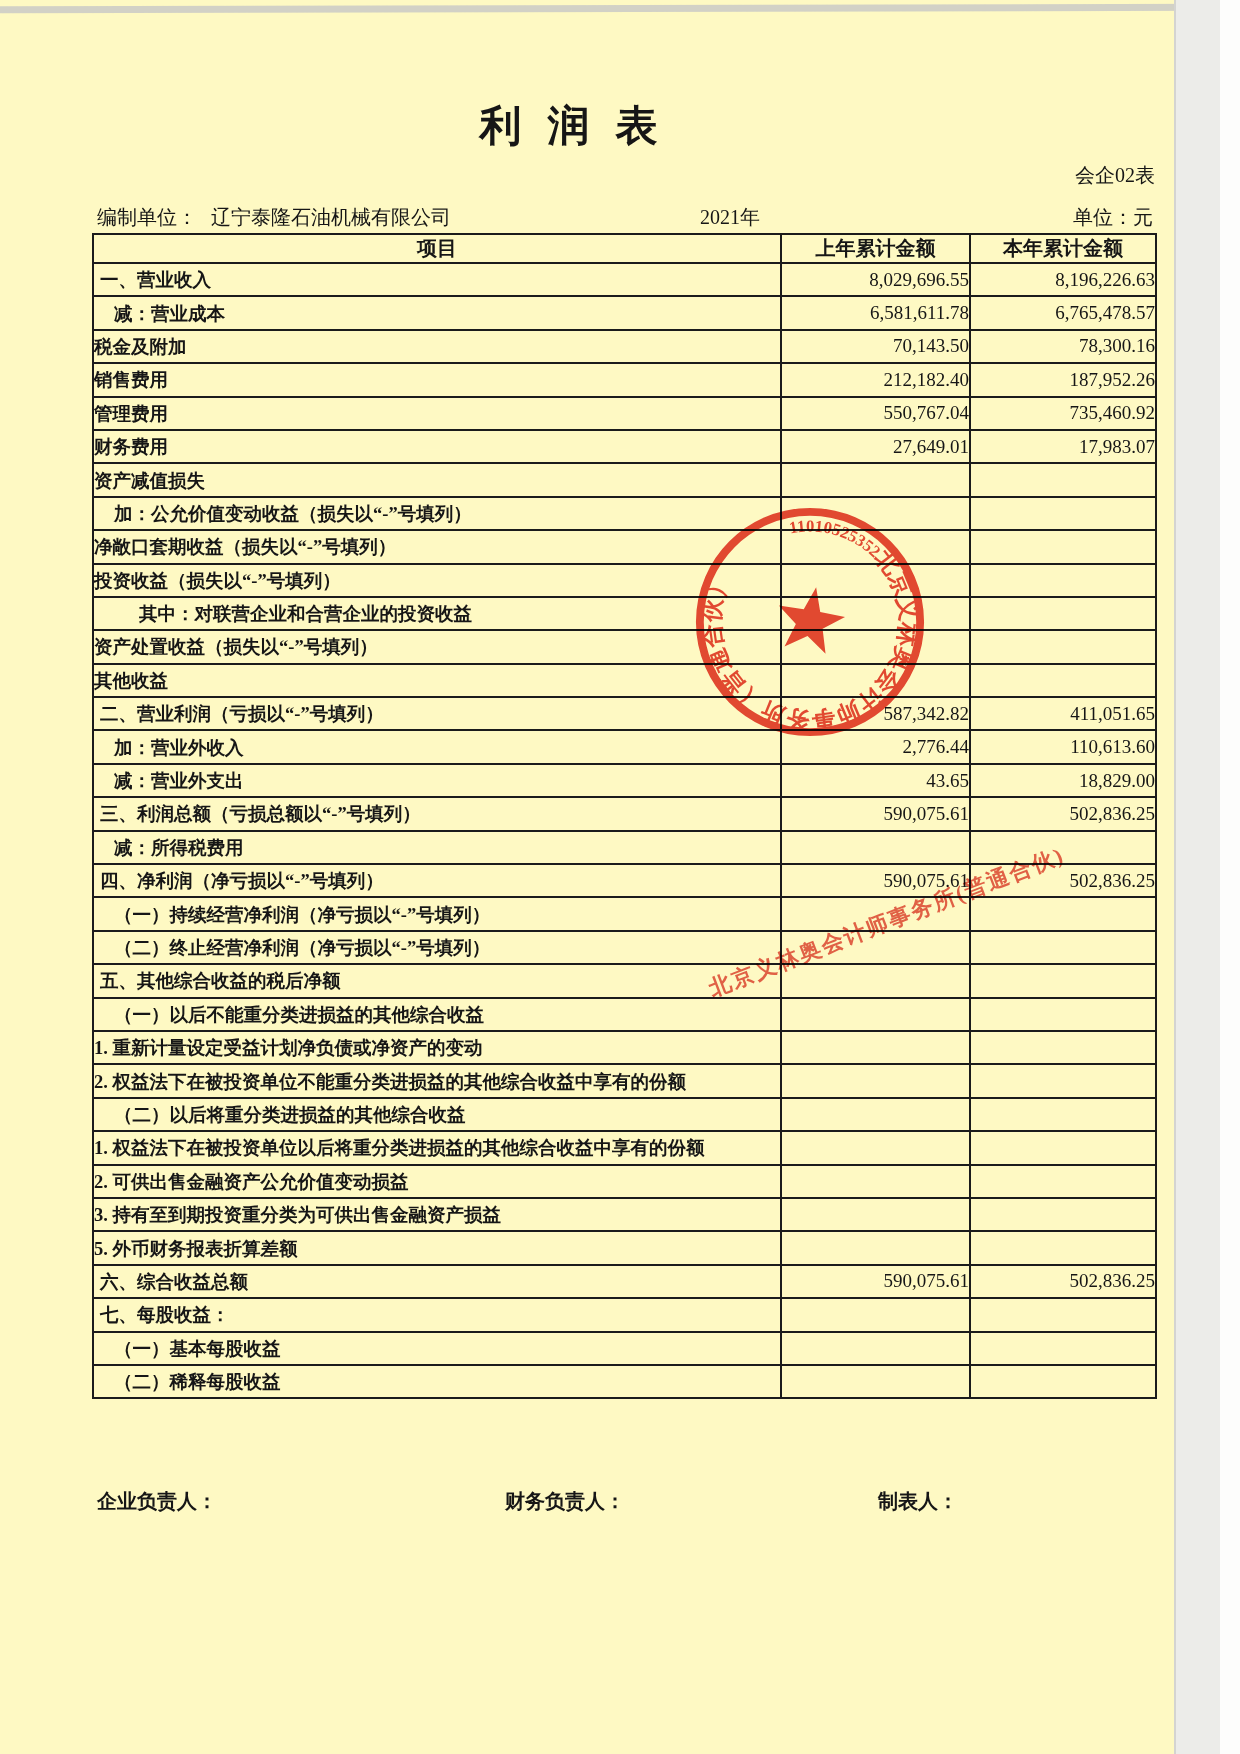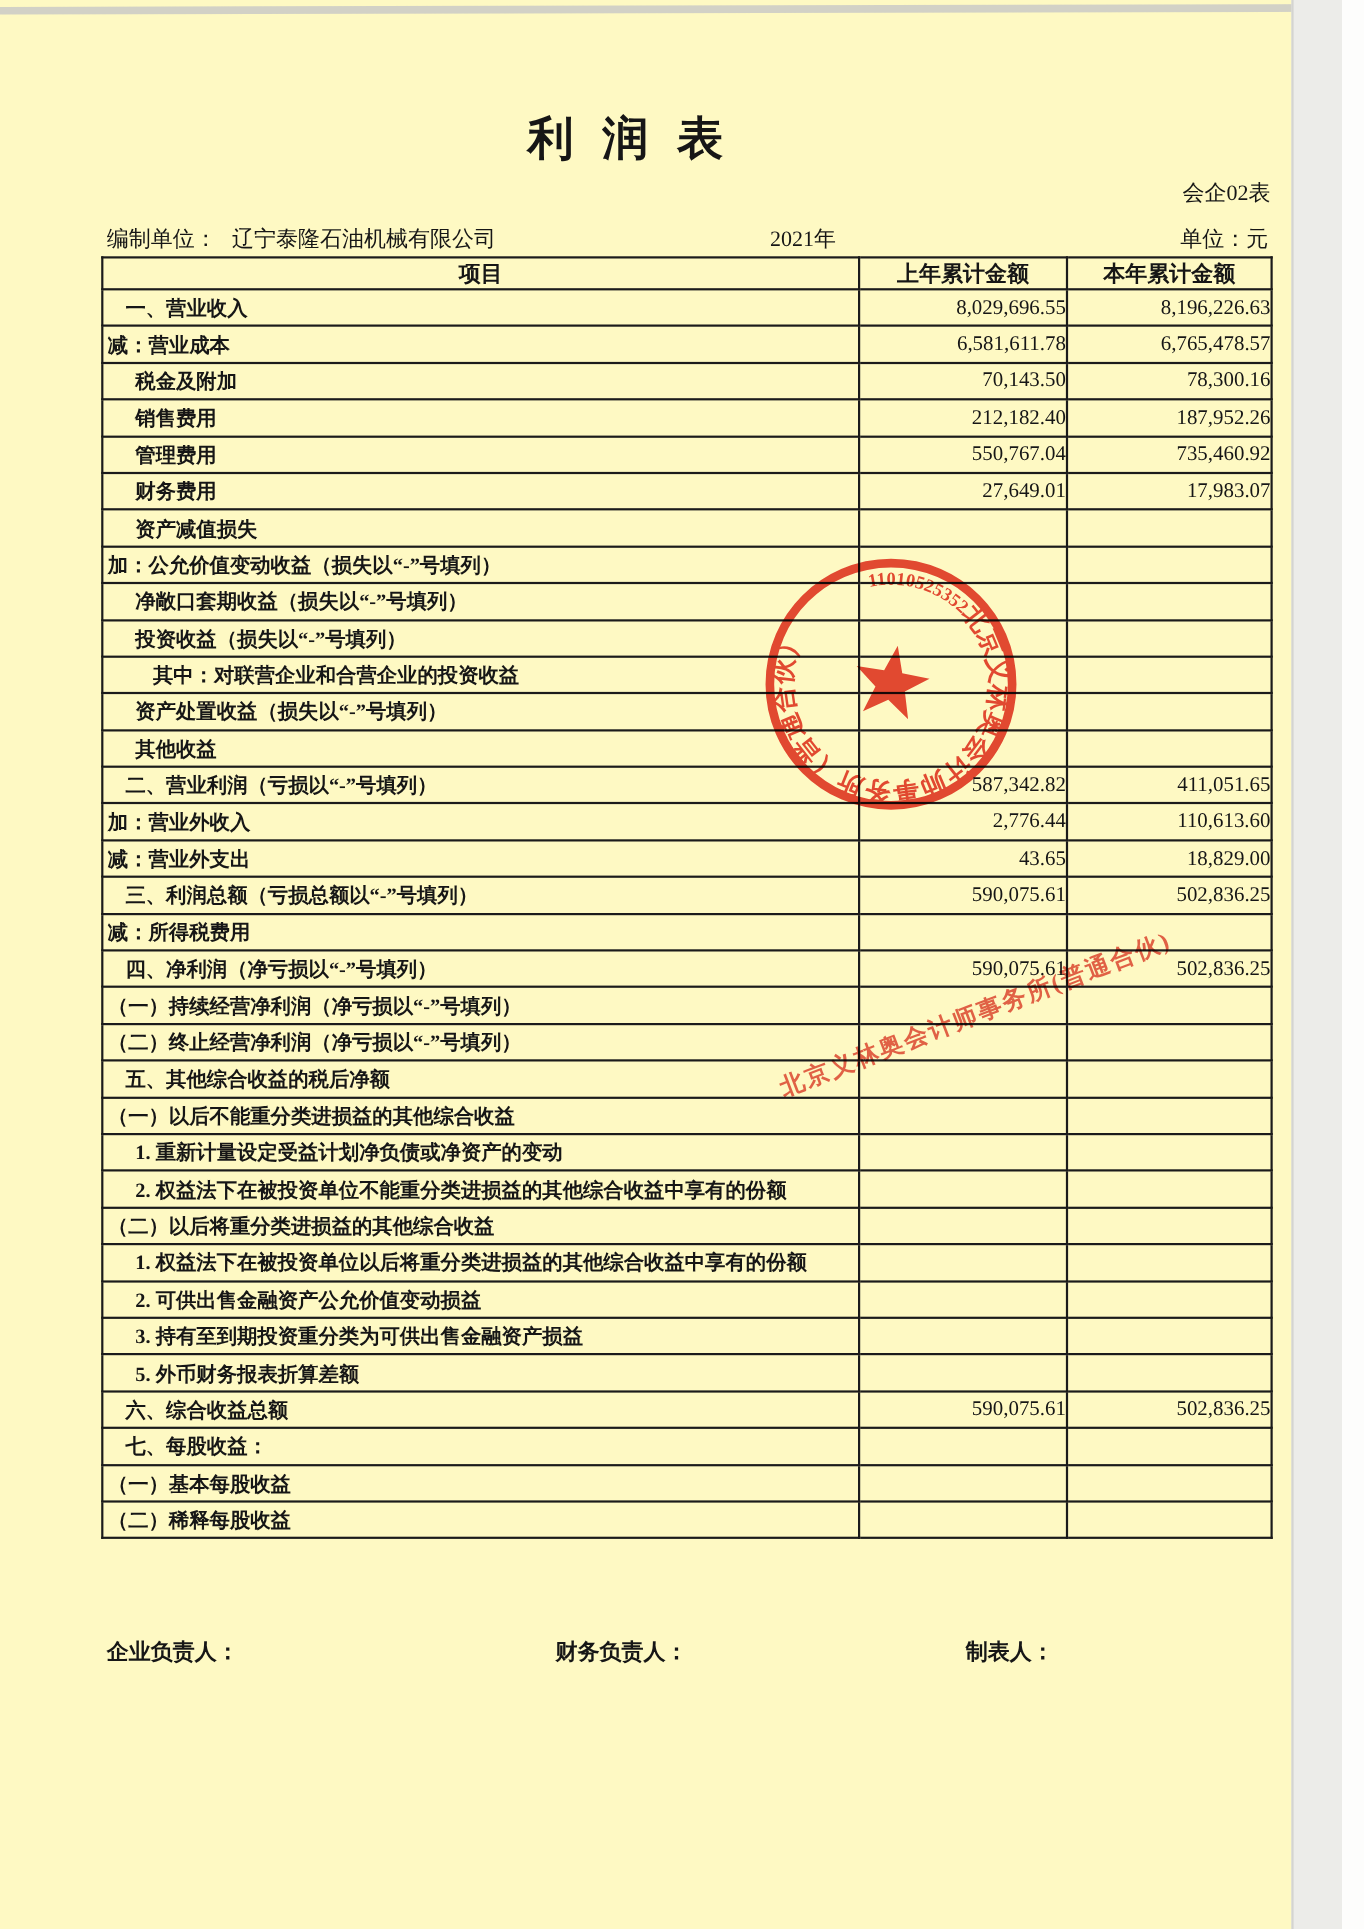--- a/index.html
+++ b/index.html
@@ -31,23 +31,23 @@
   table.profit{position:absolute;top:233px;left:92px;width:1063px;border-collapse:collapse;table-layout:fixed;}
   table.profit col.c-item{width:688px;}
   table.profit col.c-prior{width:189px;}
   table.profit col.c-curr{width:186px;}
   table.profit th,table.profit td{border:2px solid #1b1b1b;padding:0;overflow:hidden;white-space:nowrap;}
   table.profit thead tr{height:29px;}
   table.profit tbody tr{height:33.4px;}
   th.h{font-size:20px;font-weight:bold;text-align:center;}
   td.item{font-size:18.5px;font-weight:600;text-align:left;}
   td.num{font-size:19px;text-align:right;padding-right:7px;font-weight:500;}
-  td.item.ind0{padding-left:20px;}
-  td.item.ind1{padding-left:4px;}
-  td.item.ind2{padding-left:29px;}
+  td.item.ind0{padding-left:6px;}
+  td.item.ind1{padding-left:20px;}
+  td.item.ind2{}
   td.item.ind3{padding-left:45px;}
 
   
   .footer{position:absolute;top:1444px;left:92px;width:1063px;height:28px;font-size:20px;font-weight:600;margin-top:44px;}
   .footer .f1{position:absolute;left:5px;}
   .footer .f2{position:absolute;left:413px;}
   .footer .f3{position:absolute;left:786px;}
 
   
   .stamp{position:absolute;left:692px;top:504px;width:236px;height:236px;

